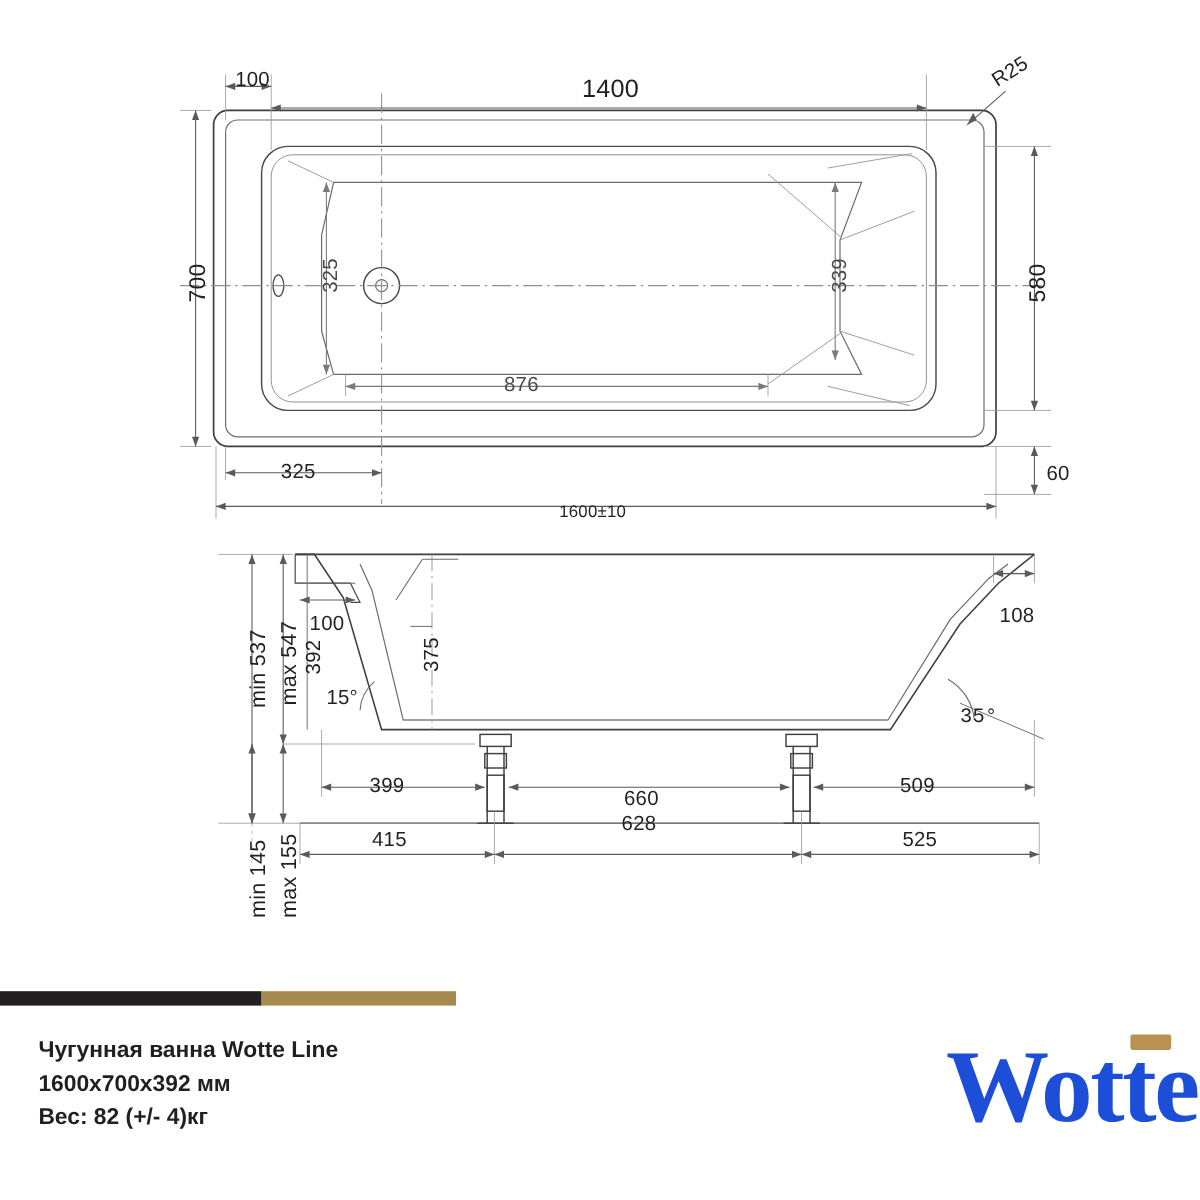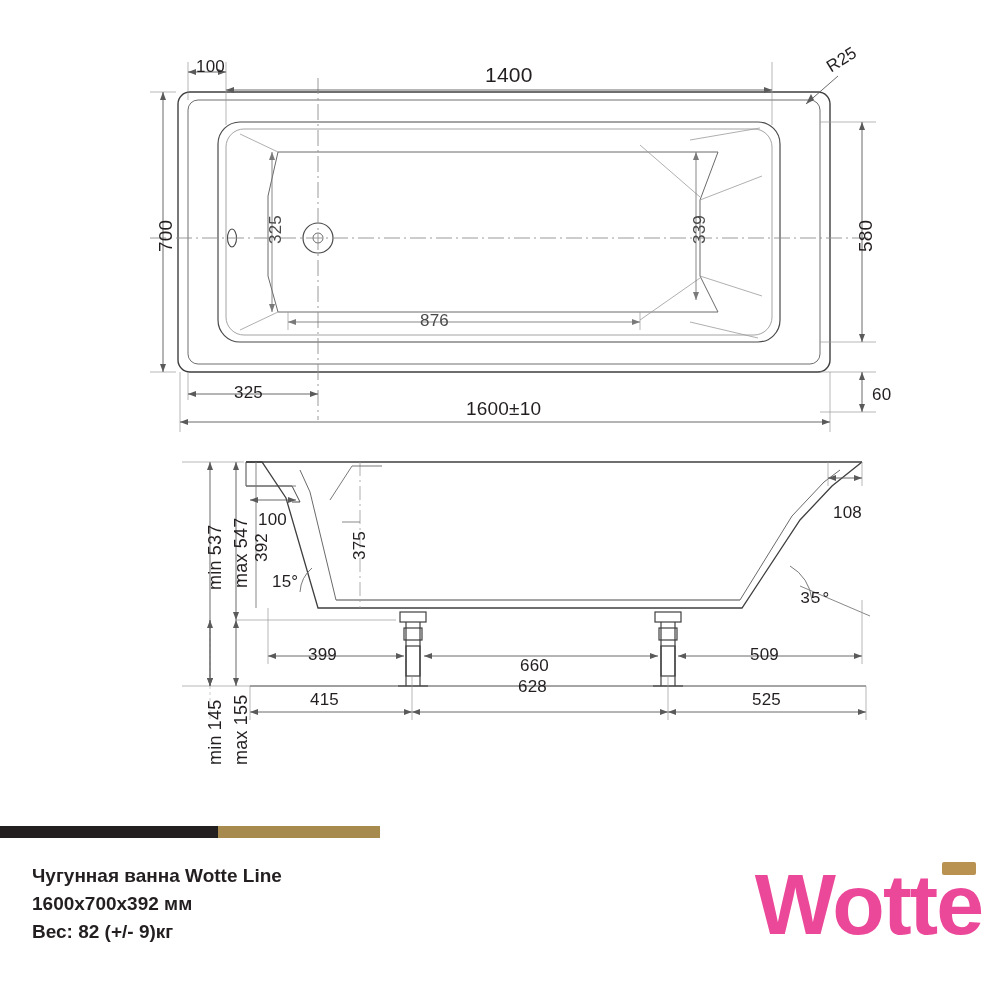--- a/index.html
+++ b/index.html
@@ -29,24 +29,24 @@
   
   .footer-bar { position:absolute; left:0; top:826px; width:1000px; height:12px; }
   .footer-bar .dark { position:absolute; left:0; top:0; width:218px; height:12px; background:#231f20; }
   .footer-bar .gold { position:absolute; left:218px; top:0; width:162px; height:12px; background:#a78a4e; }
 
   .spec {
     position:absolute; left:32px; top:862px;
     font-size:19px; line-height:28px; color:#231f20;font-weight:bold;
   }
   .logo {
-    position:absolute; right:18px; top:855px;
+    position:absolute; right:2px; top:855px;
     font-size:86px; font-weight:bold; letter-spacing:-2px;
-    color:#ec4899;
-    font-family:Liberation Sans, sans-serif;
+    color:#1d4ed8;
+    font-family:Liberation Serif, serif;
   }
   .logo-acc {
     position:absolute; right:24px; top:862px;
     width:34px; height:13px; background:#b99150; border-radius:2px;
   }
 </style>
 </head>
 <body>
 
 <div class="sheet">
@@ -142,21 +142,21 @@
 
   <div class="lbl" style="left:196px; top:57px;">100</div>
   <div class="lbl" style="left:485px; top:63px; font-size:21px;">1400</div>
   <div class="lbl" style="left:826px; top:50px; transform:rotate(-32deg);">R25</div>
   <div class="lbl rot90" style="left:155px; top:252px; font-size:19px;">700</div>
   <div class="lbl rot90" style="left:855px; top:252px; font-size:19px;">580</div>
   <div class="lbl rot90 gray" style="left:266px; top:244px;">325</div>
   <div class="lbl rot90 gray" style="left:690px; top:244px;">339</div>
   <div class="lbl gray" style="left:420px; top:311px;">876</div>
   <div class="lbl" style="left:234px; top:383px;">325</div>
-  <div class="lbl" style="left:466px; top:398px; font-size:19px;">1600±10</div>
+  <div class="lbl" style="left:466px; top:418px; font-size:14px;">1600±10</div>
   <div class="lbl" style="left:872px; top:385px;">60</div>
 
   <svg width="1000" height="1000">
 
     <line x1="246" y1="462" x2="862" y2="462" stroke="#3f3f3f" stroke-width="1.4"></line>
 
     <path d="M246 462 L246 486 L292 486 L300 502 L292 502" fill="none" stroke="#4a4a4a" stroke-width="1"></path>
     <path d="M246 486 L296 486" fill="none" stroke="#6e6e6e" stroke-width="0.9"></path>
 
     <path d="M246 462 L262 462 L286 498 L318 608 L742 608 L800 520 L832 486 L862 462" fill="none" stroke="#3f3f3f" stroke-width="1.3"></path>
@@ -265,19 +265,19 @@
   <div class="lbl" style="left:752px; top:690px;">525</div>
 
   <div class="footer-bar">
     <div class="dark"></div>
     <div class="gold"></div>
   </div>
 
   <div class="spec">
     <div>Чугунная ванна Wotte Line</div>
     <div>1600x700x392 мм</div>
-    <div>Вес: 82 (+/- 9)кг</div>
+    <div>Вес: 82 (+/- 4)кг</div>
   </div>
 
   <div class="logo">Wotte</div>
   <div class="logo-acc"></div>
 
 </div>
 
 </body></html>

